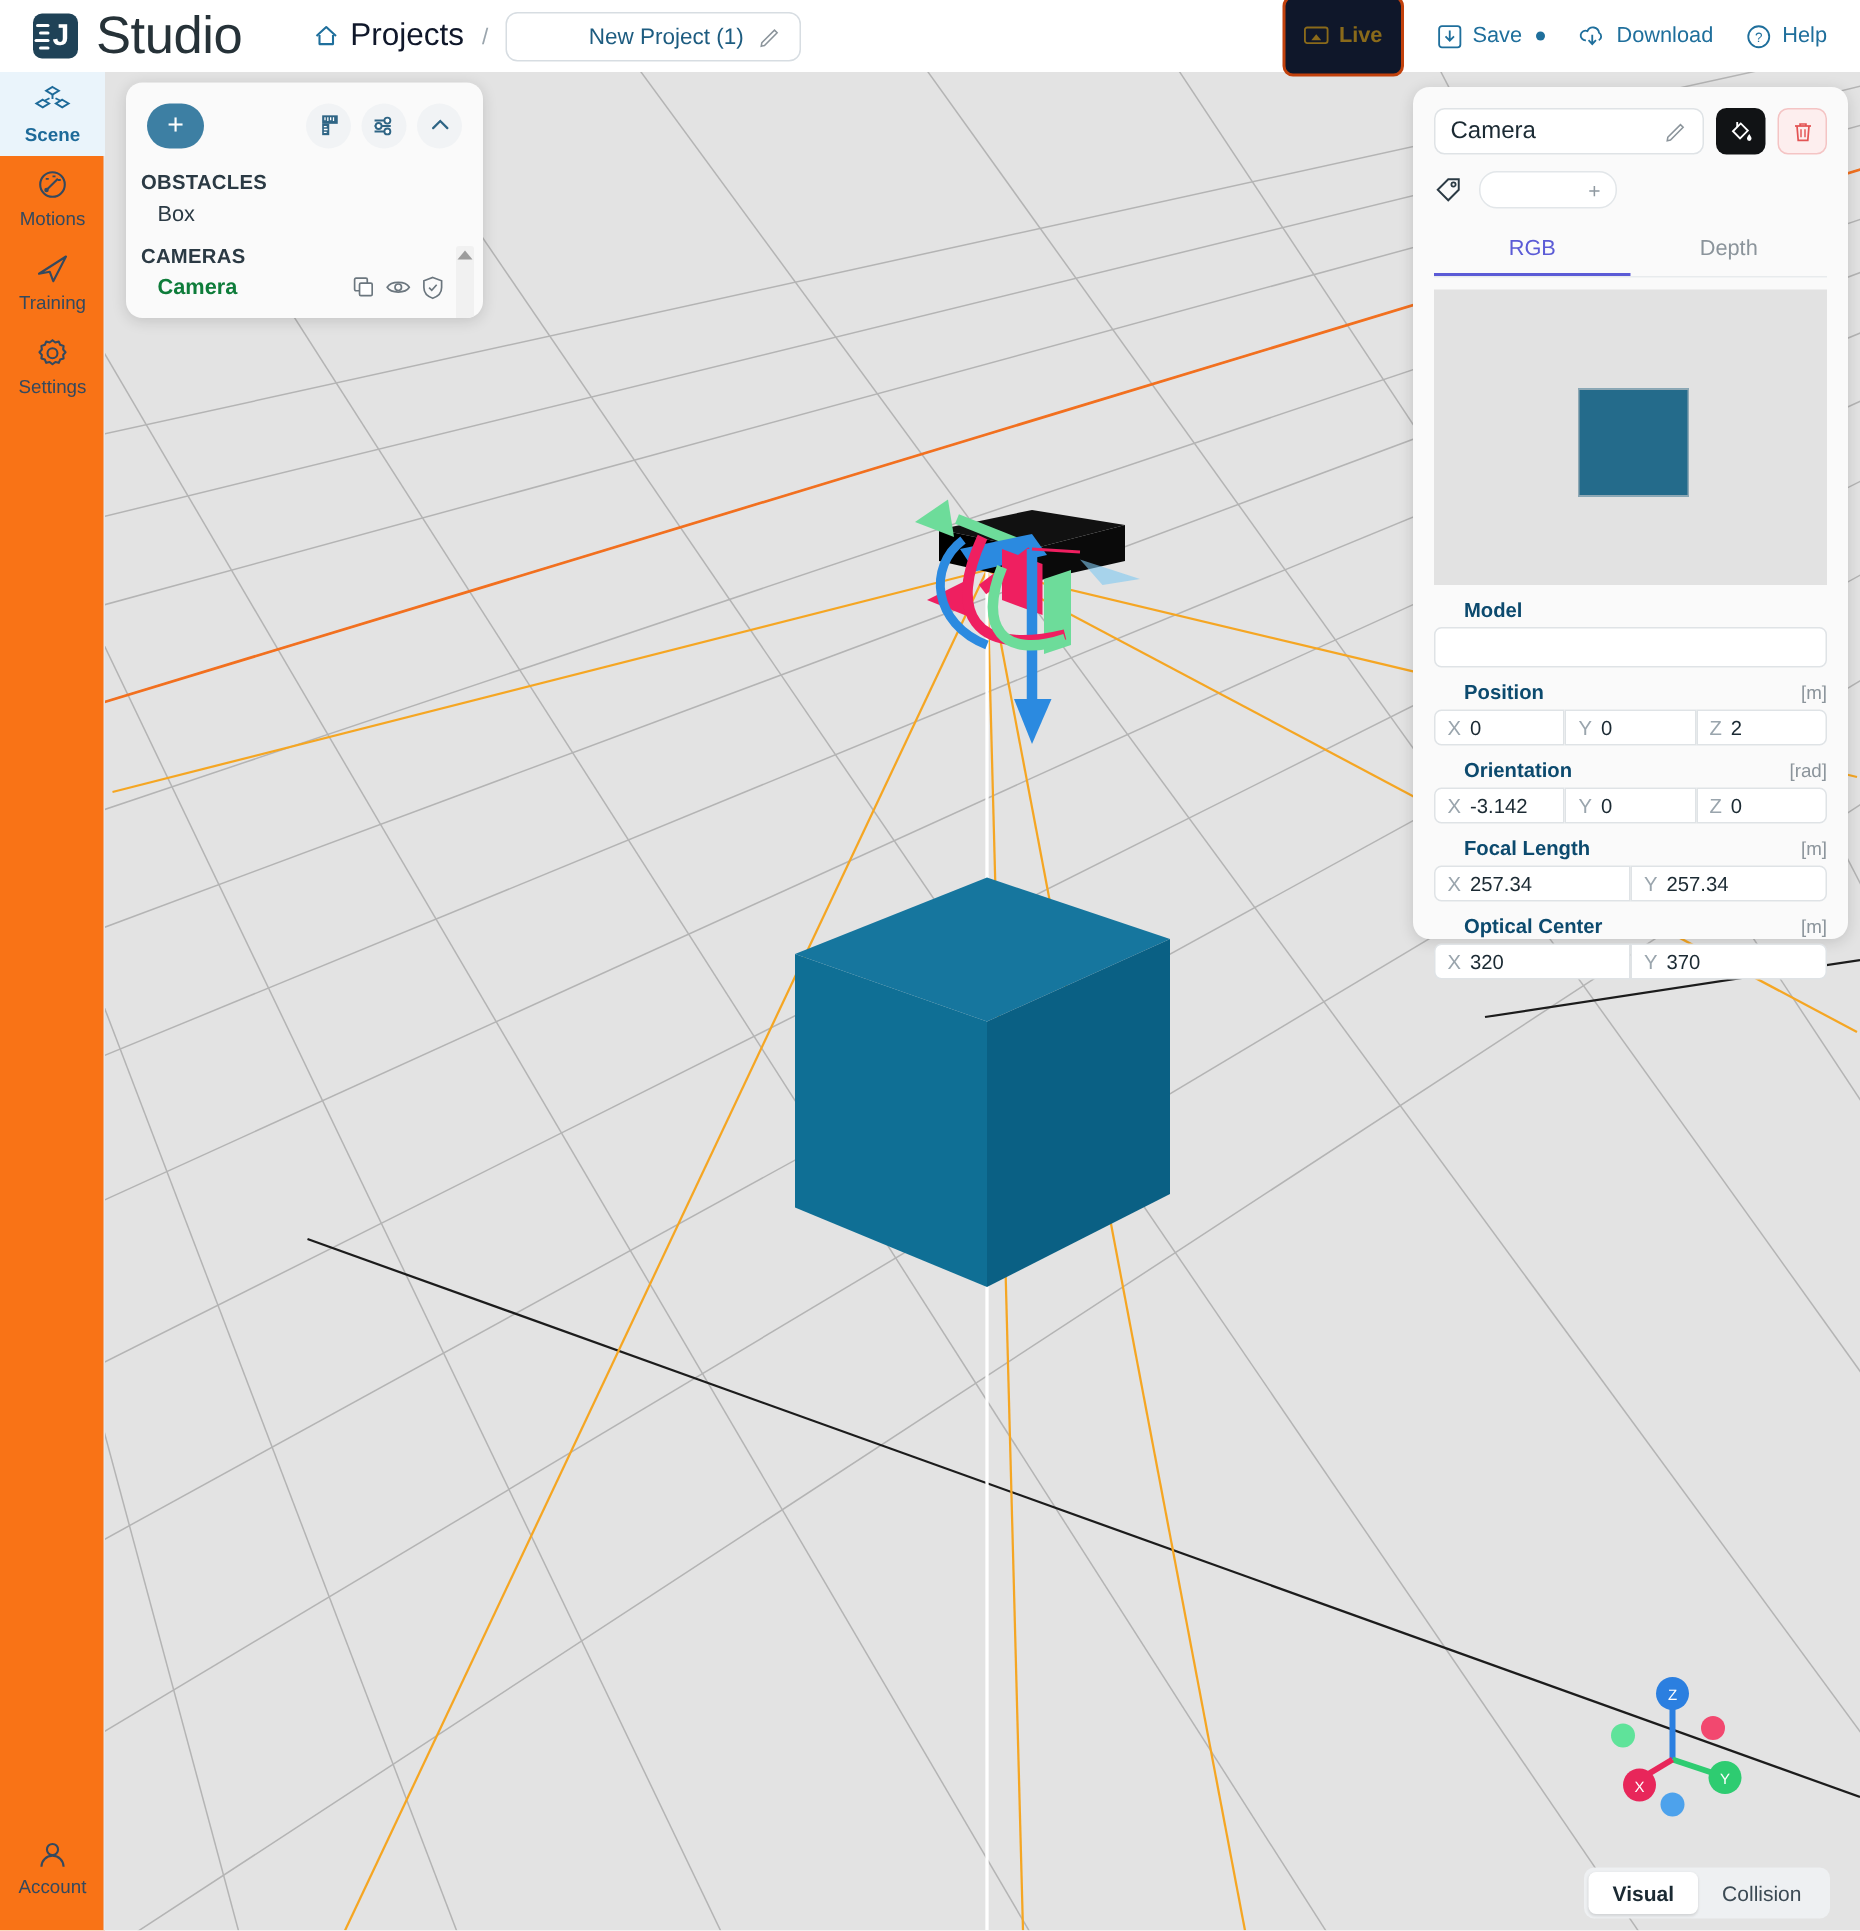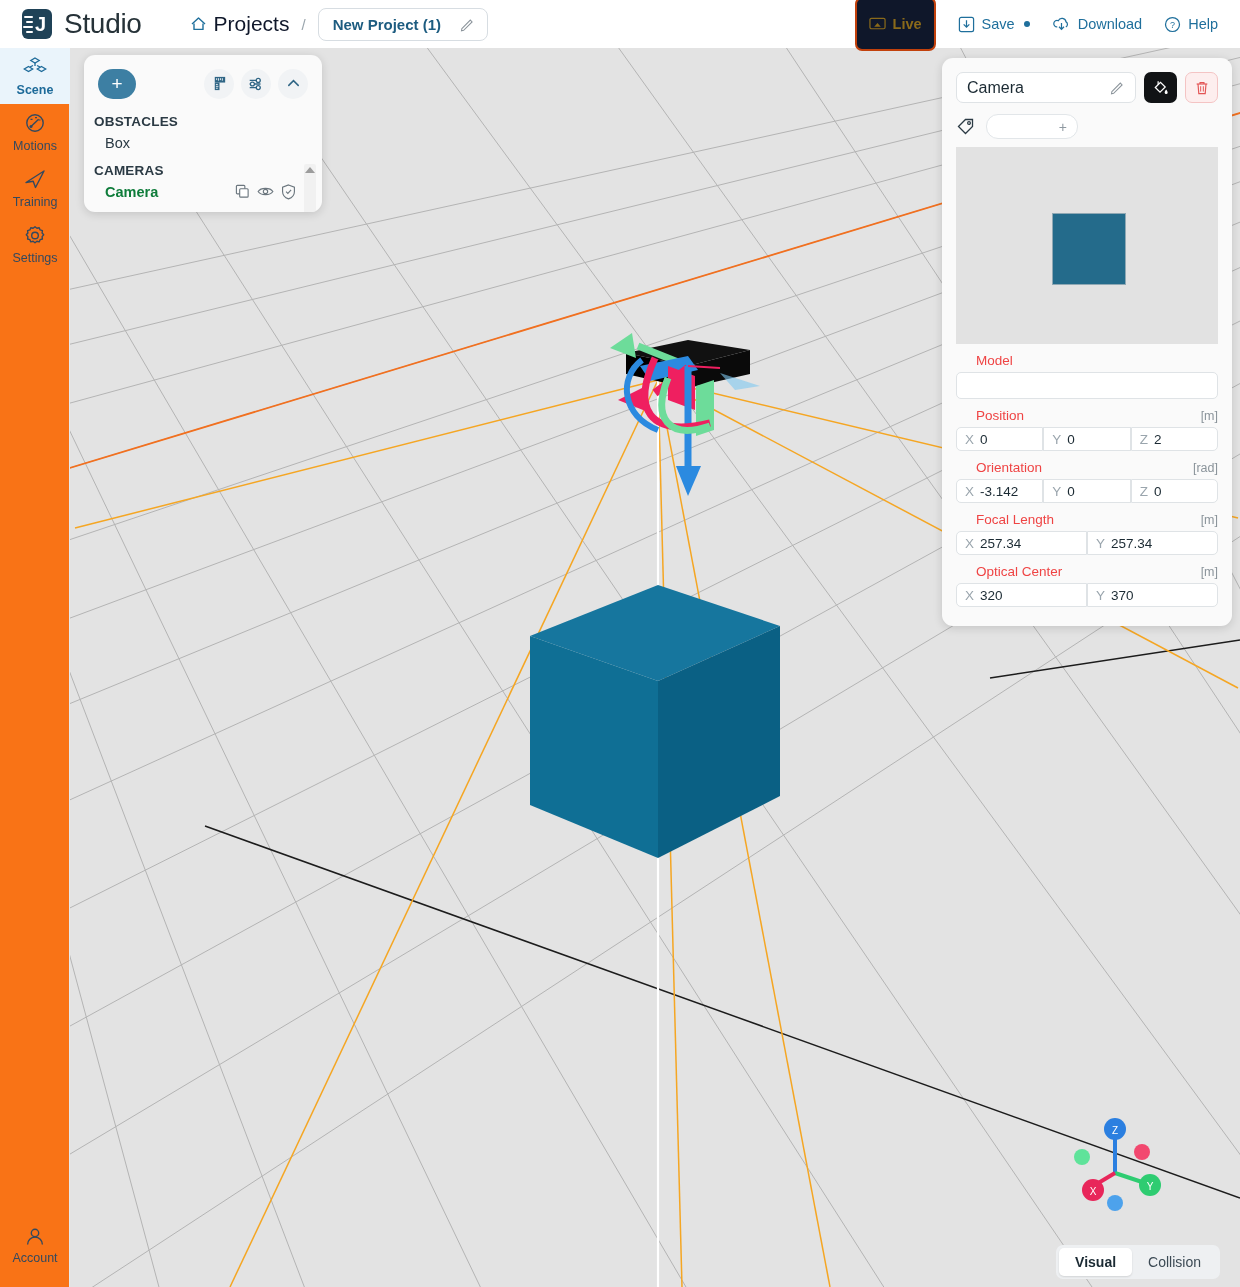--- a/index.html
+++ b/index.html
@@ -27,35 +27,35 @@
     position: absolute; left: 13px; top: 4px;
     color: #fff; font-size: 20px; font-weight: 700; line-height: 22px;
     font-family: "Liberation Sans", sans-serif;
   }
   .logo-mark .ln { position: absolute; background: #fff; height: 2px; border-radius: 1px; }
   .logo-mark .l1 { left: 2px; top: 7px; width: 9px; }
   .logo-mark .l2 { left: 4px; top: 12px; width: 7px; }
   .logo-mark .l3 { left: 1px; top: 17px; width: 10px; }
   .logo-mark .l4 { left: 4px; top: 22px; width: 7px; }
   .logo-text {
-    margin-left: 12px; font-size: 28px; color: #263238; font-weight: 400;
+    margin-left: 12px; font-size: 35px; color: #263238; font-weight: 400;
     letter-spacing: -0.3px;
   }
   .breadcrumb { display: flex; align-items: center; margin-left: 48px; }
   .crumb-link {
     display: flex; align-items: center; gap: 7px;
     color: #0f172a; font-size: 21px; cursor: pointer;
   }
   .crumb-sep { margin: 0 12px; color: #9aa5ad; font-size: 15px; }
   .project-chip {
     display: flex; align-items: center; gap: 10px;
     border: 1px solid #d7dde2; border-radius: 8px;
     padding: 6px 12px 6px 14px; min-width: 170px; height: 33px;
   }
-  .project-name { color: #1d5c80; font-size: 15px; font-weight: 700; }
+  .project-name { color: #1d5c80; font-size: 15px; font-weight: 400; margin-left: 40px; }
   .hdr-right {
     margin-left: auto; display: flex; align-items: center; gap: 22px;
     margin-right: 22px;
   }
   .live-btn {
     display: flex; align-items: center; gap: 7px;
     background: #0f172a; border: 2px solid #c2410c; border-radius: 7px;
     padding: 17px 12px; color: #8a6a1a; font-size: 14.5px; font-weight: 700;
     cursor: pointer;
   }
@@ -167,21 +167,21 @@
     margin-top: 8px; width: 262px; height: 197px; background: #e2e2e2;
     position: relative;
   }
   .preview .obj {
     position: absolute; left: 96px; top: 66px; width: 74px; height: 72px;
     background: #246b8b; border: 1px solid #8fa8b4;
   }
   .field-label-row {
     display: flex; align-items: baseline; margin-top: 9px;
   }
-  .field-label { font-size: 13.5px; font-weight: 400; color: #ef4444; padding-left: 20px; }
+  .field-label { font-size: 13.5px; font-weight: 700; color: #0c4a6e; padding-left: 20px; }
   .field-unit { margin-left: auto; font-size: 12.5px; color: #8b949b; }
   .input-row { display: flex; gap: 0; margin-top: 4px; }
   .inp {
     flex: 1; height: 24px; border: 1px solid #dfe3e6; background: #fff;
     display: flex; align-items: center; gap: 6px; padding: 0 8px;
     font-size: 13.5px; color: #1b2a33;
   }
   .inp:first-child { border-radius: 5px 0 0 5px; }
   .inp:last-child { border-radius: 0 5px 5px 0; }
   .inp .ax { color: #9aa5ad; }
@@ -516,20 +516,24 @@
     <div class="tag-row">
       <svg width="20" height="20" viewBox="0 0 20 20">
         <path d="M2.5 9.5 L9.5 2.5 h7 v7 l-7 7 Z" fill="none" stroke="#2b3a44" stroke-width="1.3"></path>
         <circle cx="13" cy="6" r="1.4" fill="none" stroke="#2b3a44" stroke-width="1.2"></circle>
       </svg>
       <div class="tag-input">
         <span>+</span>
       </div>
     </div>
 
+    <div class="tabs">
+      <div class="tab active">RGB</div>
+      <div class="tab">Depth</div>
+    </div>
 
     <div class="preview">
       <div class="obj"></div>
     </div>
 
     <div class="field-label-row">
       <span class="field-label">Model</span>
       <span class="field-unit"></span>
     </div>
     <div class="model-input"></div>

